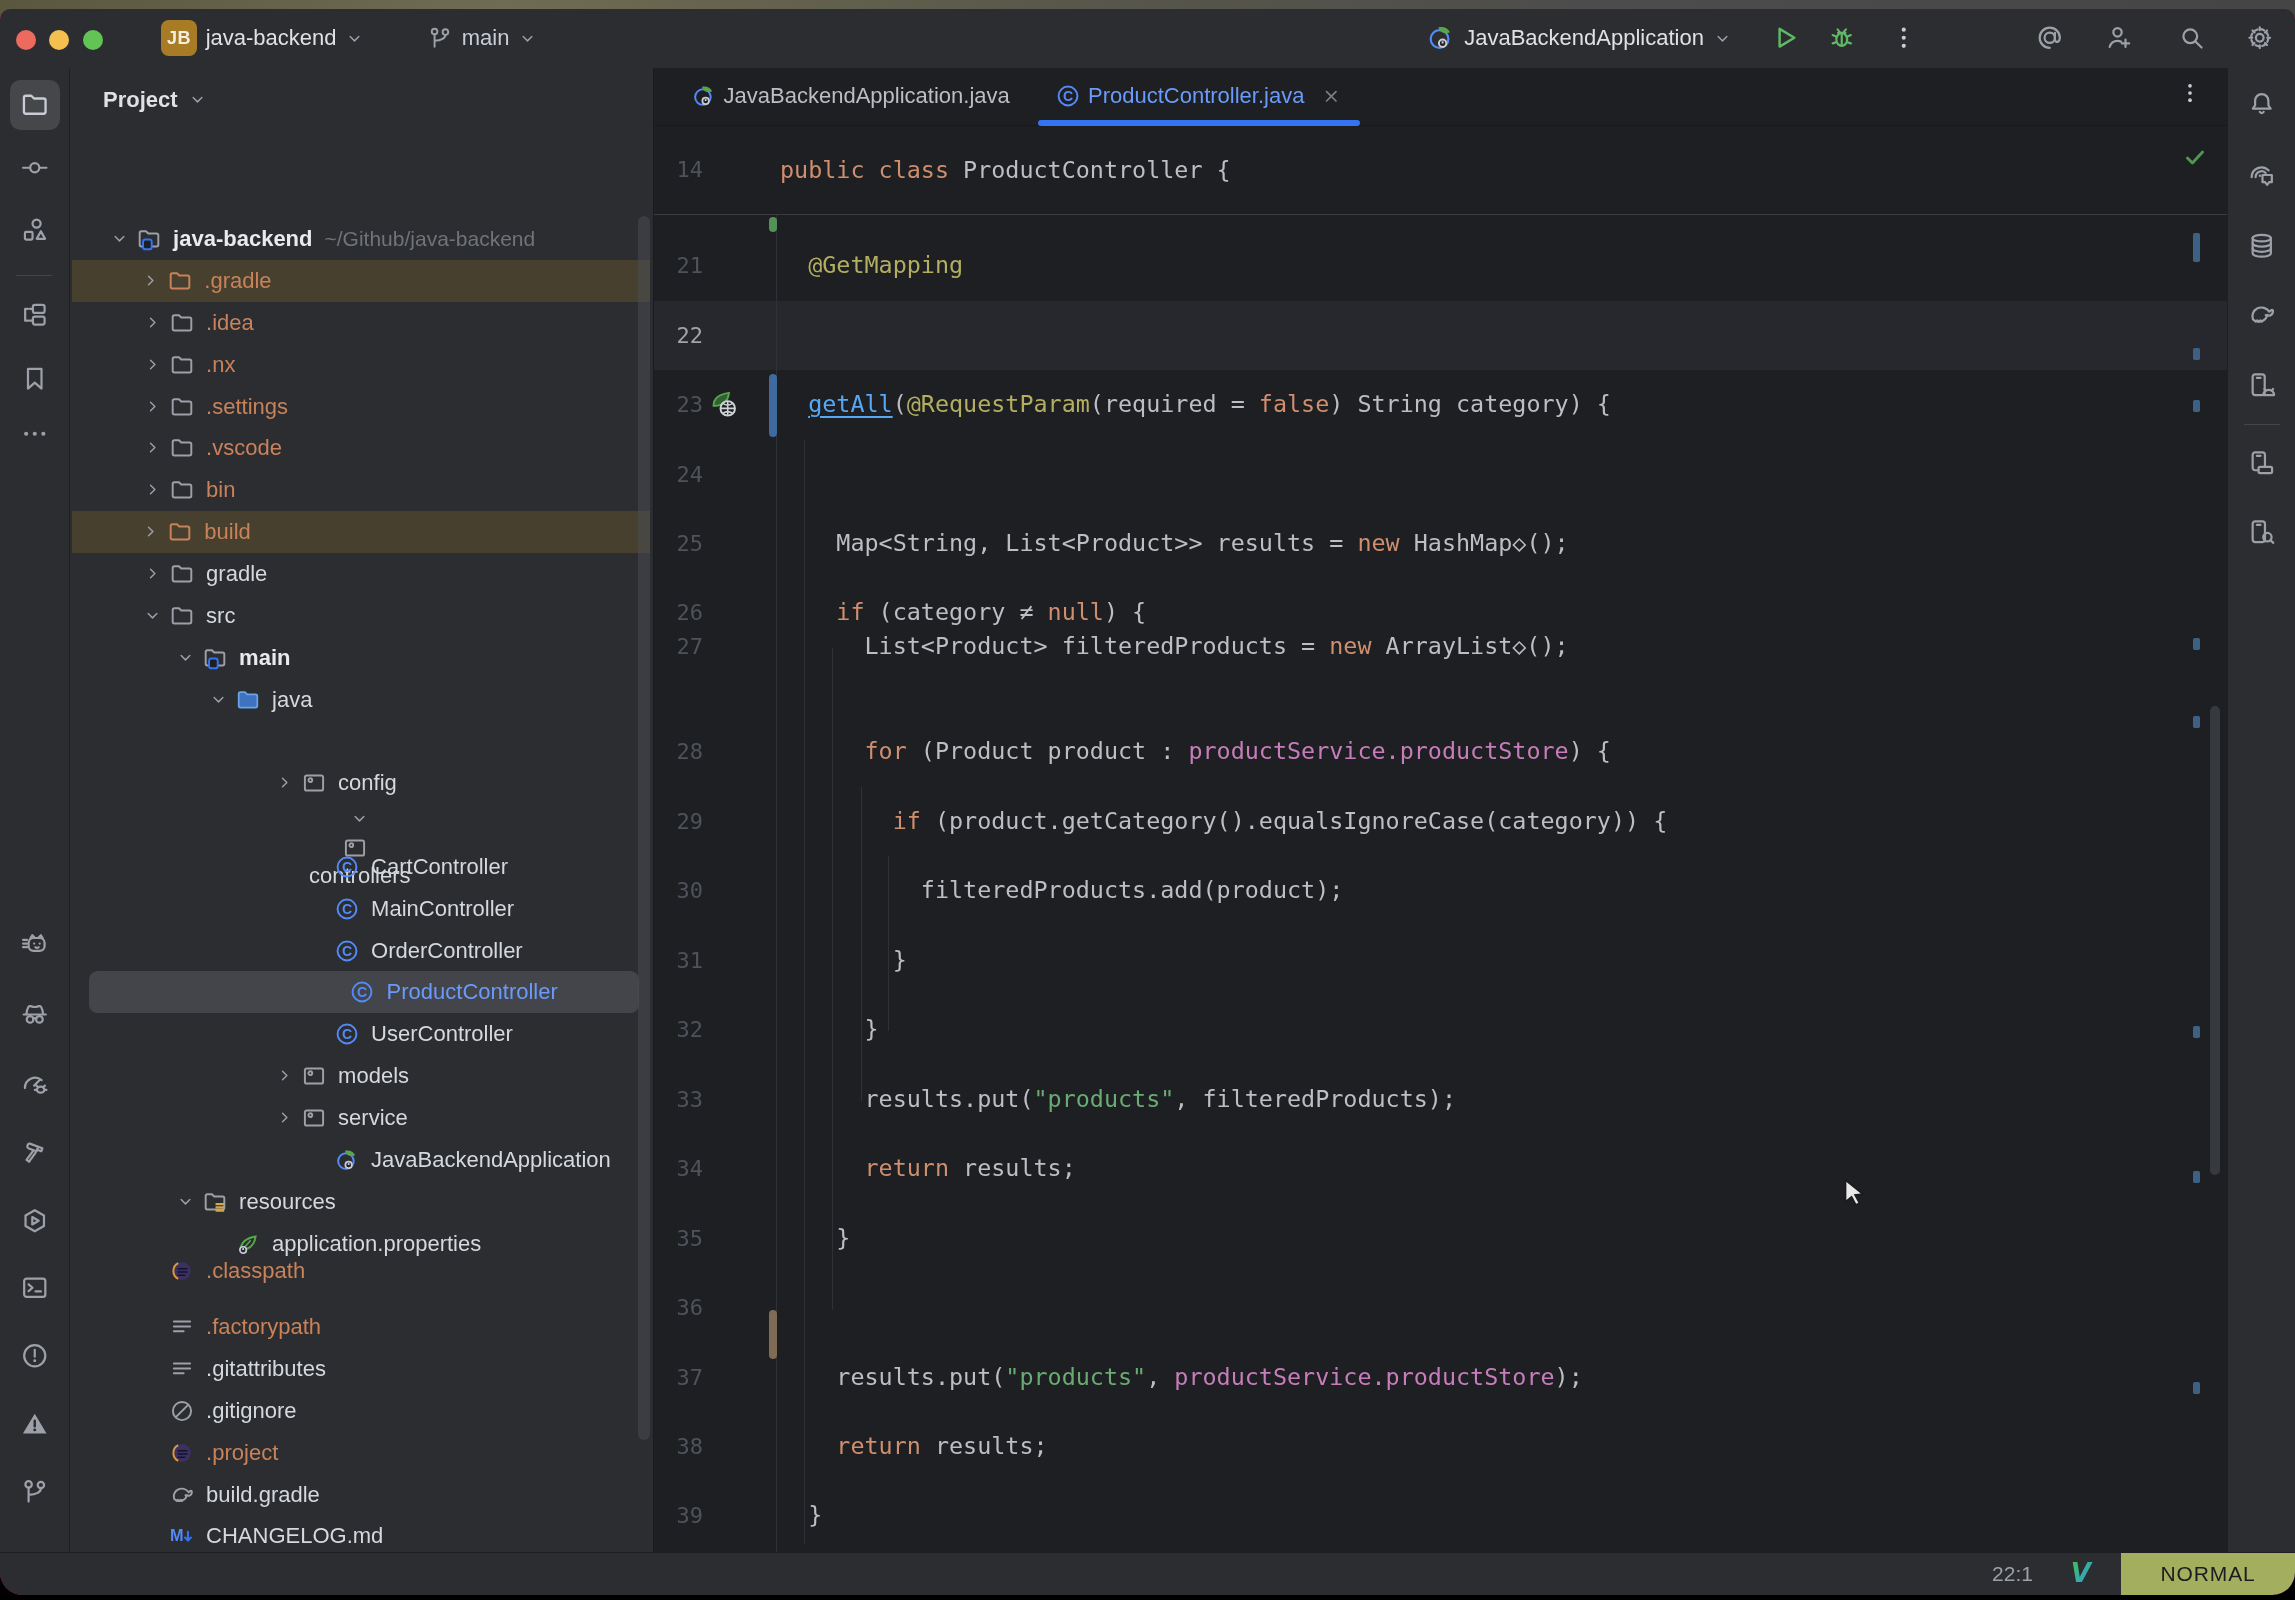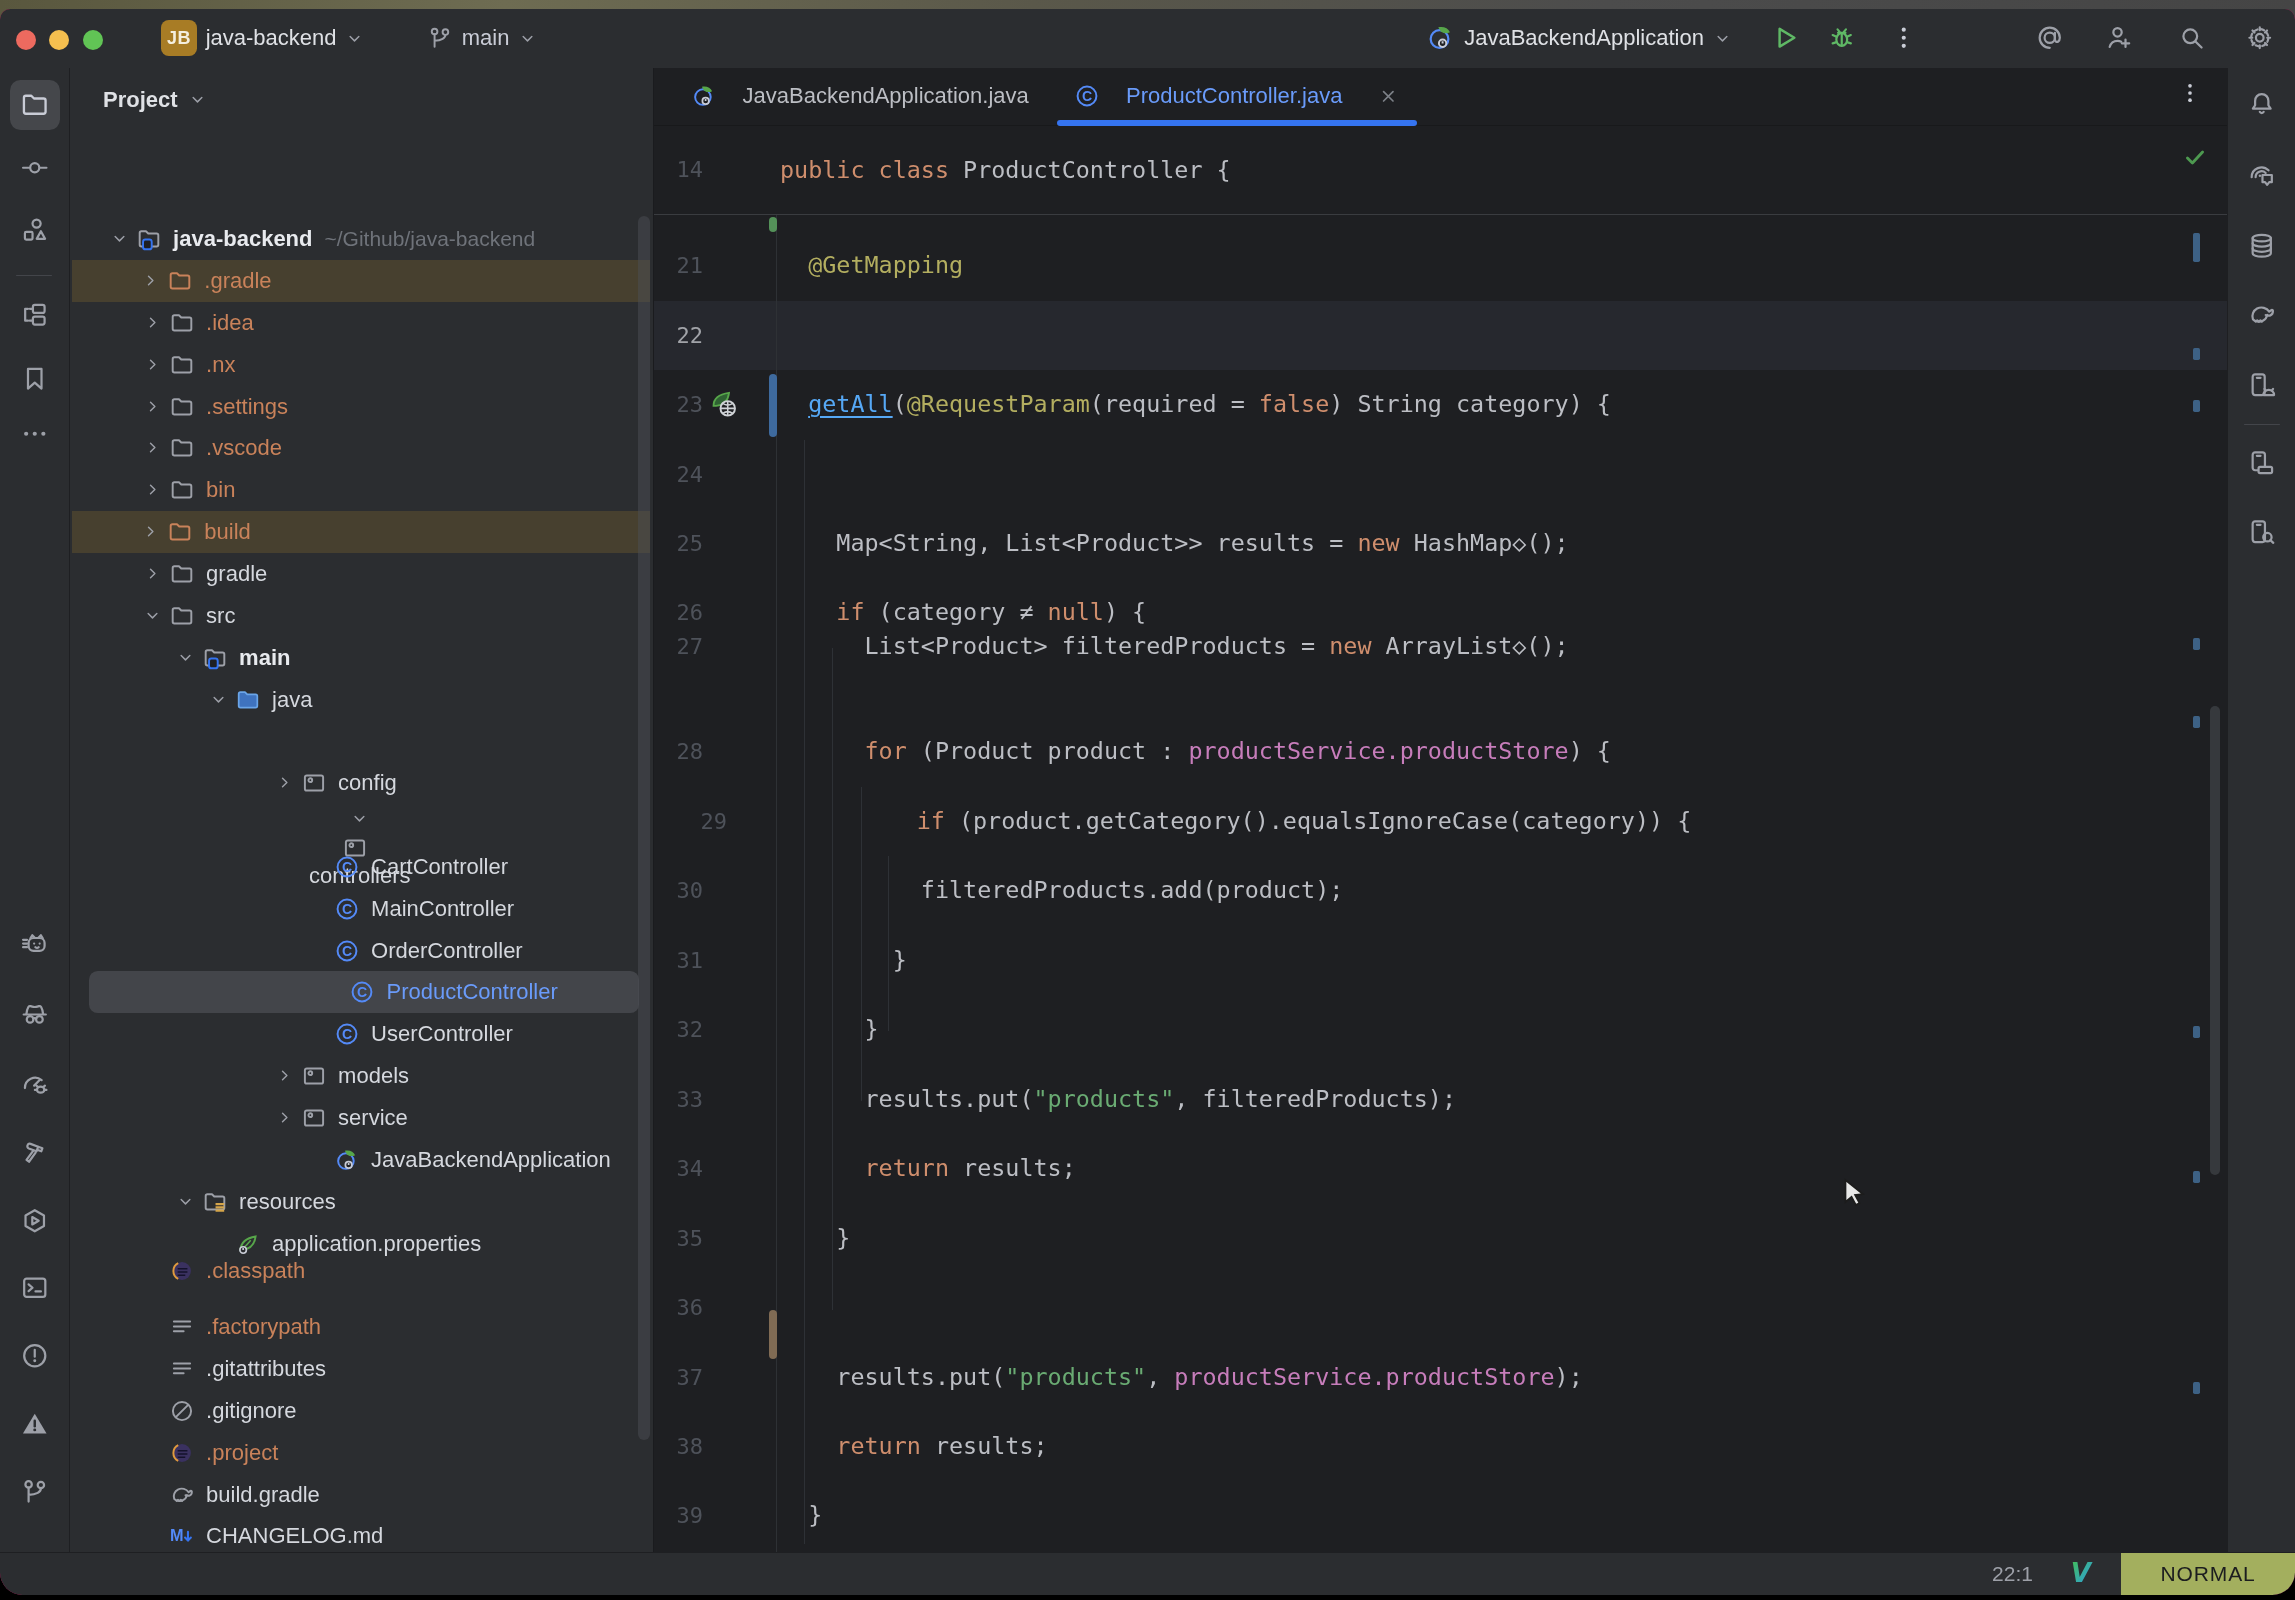--- a/index.html
+++ b/index.html
@@ -42,21 +42,21 @@
   .trow.bold .lbl{font-weight:700;color:#e8eaee;}
   .suffix{color:#6f737a;font-size:21px;margin-left:12px;white-space:nowrap;}
   .chev{width:29.5px;flex:0 0 29.5px;display:flex;align-items:center;justify-content:center;}
   .chev svg{width:19px;height:19px;}
   .ticon{width:29.5px;flex:0 0 29.5px;margin-right:9.6px;display:flex;align-items:center;justify-content:center;}
   .ticon svg{width:26px;height:26px;}
   .tree-scrollbar{position:absolute;top:148px;right:3.5px;width:11.3px;height:1224px;background:#4b4e53;opacity:.5;border-radius:6px;}
   
   .editor{position:relative;flex:1;background:#1e1f22;min-width:0;overflow:hidden;}
   .tabbar{position:absolute;top:0;left:0;right:0;height:57px;border-bottom:0.9px solid #18191b;display:flex;align-items:stretch;padding-left:14px;}
-  .tab{position:relative;display:flex;align-items:center;gap:26px;padding:0 22.6px;font-size:22px;color:#bcbec4;}
+  .tab{position:relative;display:flex;align-items:center;gap:7px;padding:0 22.6px;font-size:22px;color:#bcbec4;}
   .tab.active{color:#6a9bfa;}
   .tab.active::after{content:"";position:absolute;left:5.2px;right:5.2px;bottom:-1.7px;height:6px;border-radius:3.5px;background:#3574f0;}
   .tab .close{margin-left:8.7px;color:#7c8087;font-size:22.6px;}
   .tab-kebab{position:absolute;right:24px;top:12px;}
   .sticky{position:absolute;top:58px;left:0;right:0;height:88px;background:#1e1f22;border-bottom:0.9px solid #3a3c40;}
   .gutter-line{position:absolute;left:122px;top:58px;bottom:0;width:0.9px;background:#2e3135;}
   .caret-row{position:absolute;left:0;right:0;top:233px;height:69px;background:#26282e;}
   .code-row{position:absolute;left:0;right:0;height:69px;}
   .ln{position:absolute;left:0;top:0;width:49px;height:69px;display:flex;align-items:center;justify-content:flex-end;
     font-family:"DejaVu Sans Mono",monospace;font-size:22px;color:#4e525a;}
@@ -820,21 +820,21 @@
             <span class="codetext"><span class="pl">    </span><span class="kw">if</span><span class="pl"> (category ≠ </span><span class="kw">null</span><span class="pl">) {</span></span>
           </div>
           <div class="code-row" style="top: 544px;">
             <span class="ln">27</span>
             <span class="codetext"><span class="pl">      List&lt;Product&gt; filteredProducts = </span><span class="kw">new</span><span class="pl"> ArrayList◇();</span></span>
           </div>
           <div class="code-row" style="top: 649px;">
             <span class="ln">28</span>
             <span class="codetext"><span class="pl">      </span><span class="kw">for</span><span class="pl"> (Product product : </span><span class="fld">productService.productStore</span><span class="pl">) {</span></span>
           </div>
-          <div class="code-row" style="top: 719px; margin-left: 24px;">
+          <div class="code-row" style="top: 719px;">
             <span class="ln">29</span>
             <span class="codetext"><span class="pl">        </span><span class="kw">if</span><span class="pl"> (product.getCategory().equalsIgnoreCase(category)) {</span></span>
           </div>
           <div class="code-row" style="top: 788px;">
             <span class="ln">30</span>
             <span class="codetext"><span class="pl">          filteredProducts.add(product);</span></span>
           </div>
           <div class="code-row" style="top: 858px;">
             <span class="ln">31</span>
             <span class="codetext"><span class="pl">        }</span></span>

